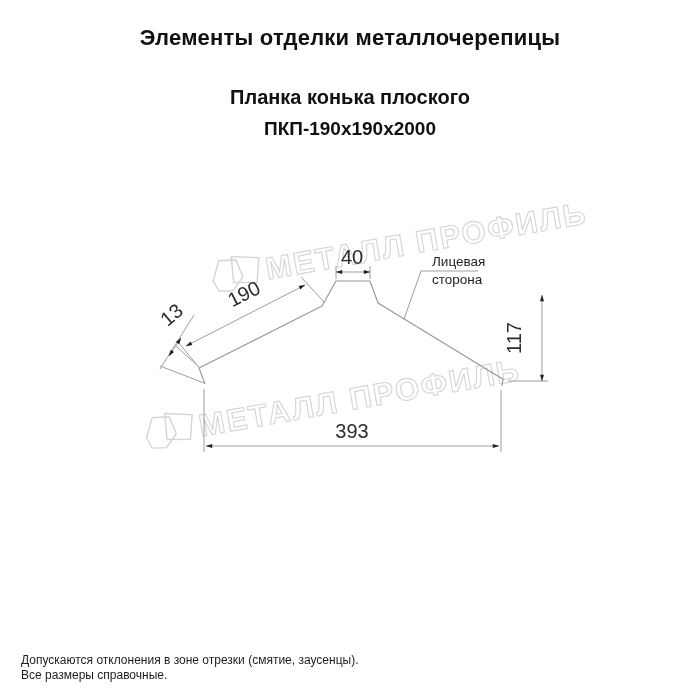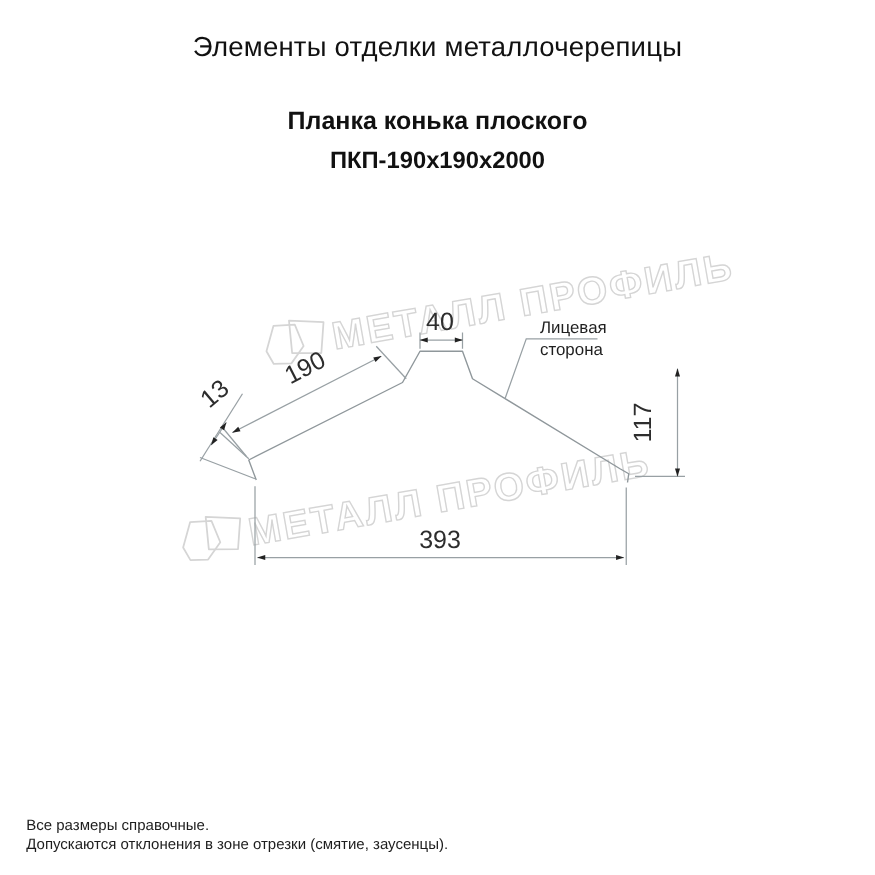--- a/index.html
+++ b/index.html
@@ -2,21 +2,21 @@
 <html><head>
 <meta charset="utf-8">
 <style>
   html,body{margin:0;padding:0;background:#ffffff;}
   #stage{
     position:relative;width:700px;height:700px;background:#ffffff;overflow:hidden;
     font-family:"Liberation Sans",sans-serif;color:#111;
   }
   .title{
     position:absolute;top:25px;left:0;width:100%;text-align:center;
-    font-size:22px;font-weight:normal;letter-spacing:0.2px;color:#111;
+    font-size:22px;font-weight:bold;letter-spacing:0.2px;color:#111;
   }
   .subtitle{
     position:absolute;top:86px;left:0;width:100%;text-align:center;
     font-size:20px;font-weight:bold;color:#111;
   }
   .model{
     position:absolute;top:118px;left:0;width:100%;text-align:center;
     font-size:19px;font-weight:bold;color:#111;
   }
   svg#drawing{position:absolute;left:0;top:0;width:700px;height:700px;}
@@ -101,17 +101,17 @@
     </g>
 
     <g>
       <path class="thin" d="M478,271 L421,271 L404,319"></path>
       <text class="leadertext" x="432" y="266">Лицевая</text>
       <text class="leadertext" x="432" y="284">сторона</text>
     </g>
   </svg>
 
   <div class="footnotes">
+    <div>Допускаются отклонения в зоне отрезки (смятие, заусенцы).</div>
     <div>Все размеры справочные.</div>
-    <div>Допускаются отклонения в зоне отрезки (смятие, заусенцы).</div>
   </div>
 
 </div>
 
 </body></html>

